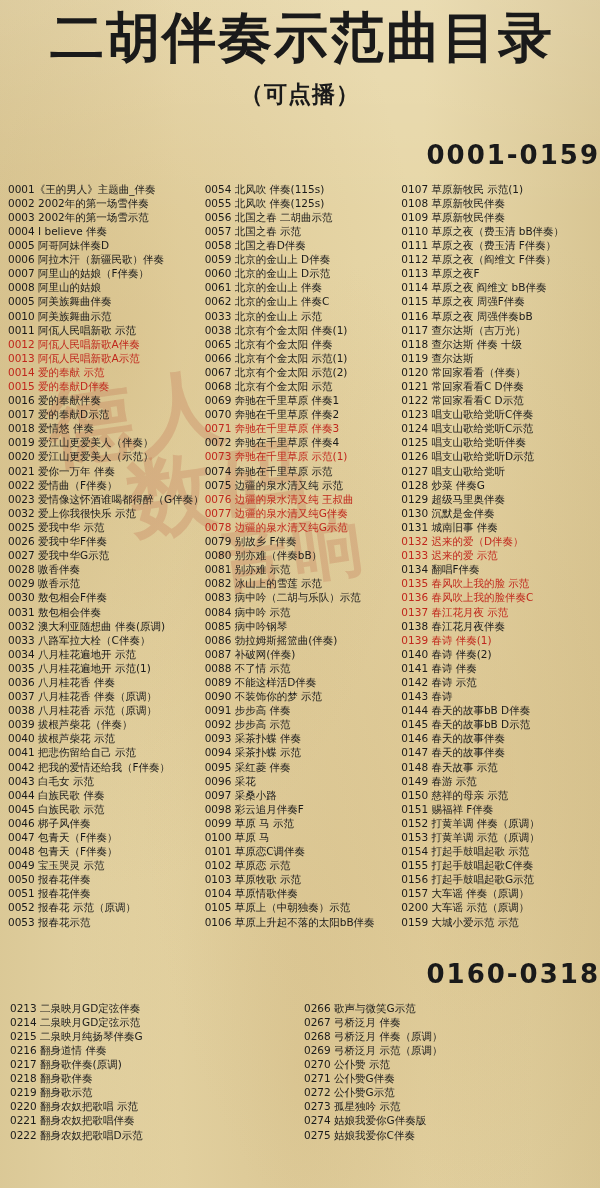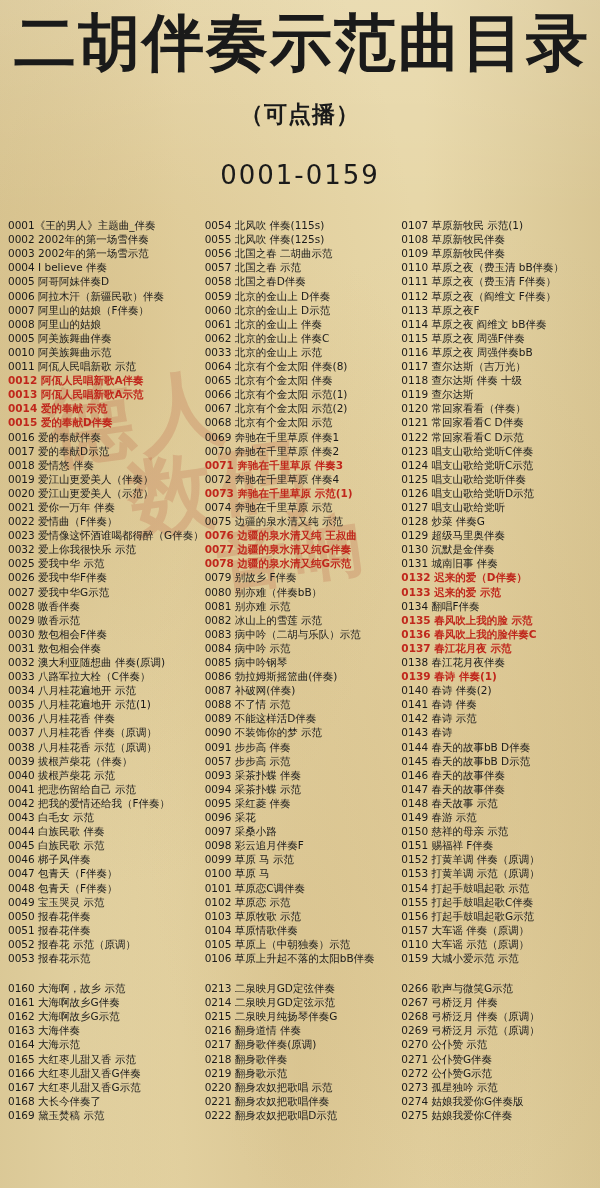--- a/index.html
+++ b/index.html
@@ -46,72 +46,71 @@
     letter-spacing:6px;
     pointer-events:none;
     font-family:"DejaVu Sans","Liberation Sans",sans-serif;
   }
   .watermark span{display:block;}
   .wm2{margin-left:70px;}
   .wm3{margin-left:150px;font-size:70px;}
 
   .title{
     text-align:center;
-    font-size:62px;
+    font-size:54px;
     font-weight:bold;
     letter-spacing:2px;
     line-height:1.05;
     padding:10px 0 0 4px;
     position:relative;
     z-index:2;
     white-space:nowrap;
   }
   .subtitle{
     text-align:center;
     font-size:23px;
     font-weight:bold;
-    margin-top:24px;
+    margin-top:12px;
     letter-spacing:1px;
     position:relative;
     z-index:2;
   }
   .section-head{
-    text-align:center;
+    text-align:right;
     font-size:26px;
-    font-weight:normal;
+    font-weight:bold;
     letter-spacing:2px;
     margin:30px 0 12px 0;
     position:relative;
     z-index:2;
   }
   .cols{
     display:flex;
     gap:0px;
     padding:0 6px;
     position:relative;
     z-index:2;
     align-items:flex-start;
   }
   .col{
     flex:1 1 33.33%;
     min-width:0;
-    margin-top:16px;
   }
   .col.c1{padding-left:2px;}
   .col.c2{padding-left:4px;}
   .col.c3{padding-left:4px;}
   .row{
     font-size:10.5px;
     line-height:14.1px;
     white-space:nowrap;
     overflow:hidden;
     text-overflow:clip;
     letter-spacing:0px;
   }
-  .row.red{color:#c0271c;font-weight:bold;}
+  .row.red{color:#c0271c;}
 </style>
 </head>
 <body>
 
 <div class="page">
 
   <div class="watermark">
     <span class="wm1">德人</span>
     <span class="wm2">数码</span>
     <span class="wm3">音响</span>
@@ -181,21 +180,21 @@
         <div class="row">0054 北风吹 伴奏(115s)</div>
         <div class="row">0055 北风吹 伴奏(125s)</div>
         <div class="row">0056 北国之春 二胡曲示范</div>
         <div class="row">0057 北国之春 示范</div>
         <div class="row">0058 北国之春D伴奏</div>
         <div class="row">0059 北京的金山上 D伴奏</div>
         <div class="row">0060 北京的金山上 D示范</div>
         <div class="row">0061 北京的金山上 伴奏</div>
         <div class="row">0062 北京的金山上 伴奏C</div>
         <div class="row">0033 北京的金山上 示范</div>
-        <div class="row">0064 北京有个金太阳 伴奏(8)</div>
+        <div class="row">0038 北京有个金太阳 伴奏(1)</div>
         <div class="row">0065 北京有个金太阳 伴奏</div>
         <div class="row">0066 北京有个金太阳 示范(1)</div>
         <div class="row">0067 北京有个金太阳 示范(2)</div>
         <div class="row">0068 北京有个金太阳 示范</div>
         <div class="row">0069 奔驰在千里草原 伴奏1</div>
         <div class="row">0070 奔驰在千里草原 伴奏2</div>
         <div class="row red">0071 奔驰在千里草原 伴奏3</div>
         <div class="row">0072 奔驰在千里草原 伴奏4</div>
         <div class="row red">0073 奔驰在千里草原 示范(1)</div>
         <div class="row">0074 奔驰在千里草原 示范</div>
@@ -209,21 +208,21 @@
         <div class="row">0082 冰山上的雪莲 示范</div>
         <div class="row">0083 病中吟（二胡与乐队）示范</div>
         <div class="row">0084 病中吟 示范</div>
         <div class="row">0085 病中吟钢琴</div>
         <div class="row">0086 勃拉姆斯摇篮曲(伴奏)</div>
         <div class="row">0087 补破网(伴奏)</div>
         <div class="row">0088 不了情 示范</div>
         <div class="row">0089 不能这样活D伴奏</div>
         <div class="row">0090 不装饰你的梦 示范</div>
         <div class="row">0091 步步高 伴奏</div>
-        <div class="row">0057 步步高 示范</div>
+        <div class="row">0092 步步高 示范</div>
         <div class="row">0093 采茶扑蝶 伴奏</div>
         <div class="row">0094 采茶扑蝶 示范</div>
         <div class="row">0095 采红菱 伴奏</div>
         <div class="row">0096 采花</div>
         <div class="row">0097 采桑小路</div>
         <div class="row">0098 彩云追月伴奏F</div>
         <div class="row">0099 草原 马 示范</div>
         <div class="row">0100 草原 马</div>
         <div class="row">0101 草原恋C调伴奏</div>
         <div class="row">0102 草原恋 示范</div>
@@ -277,38 +276,27 @@
         <div class="row">0148 春天故事 示范</div>
         <div class="row">0149 春游 示范</div>
         <div class="row">0150 慈祥的母亲 示范</div>
         <div class="row">0151 赐福祥 F伴奏</div>
         <div class="row">0152 打黄羊调 伴奏（原调）</div>
         <div class="row">0153 打黄羊调 示范（原调）</div>
         <div class="row">0154 打起手鼓唱起歌 示范</div>
         <div class="row">0155 打起手鼓唱起歌C伴奏</div>
         <div class="row">0156 打起手鼓唱起歌G示范</div>
         <div class="row">0157 大车谣 伴奏（原调）</div>
-        <div class="row">0110 大车谣 示范（原调）</div>
+        <div class="row">0200 大车谣 示范（原调）</div>
         <div class="row">0159 大城小爱示范 示范</div>
       </div>
   </div>
 
+  <div class="section-head">0160-0318</div>
   <div class="cols">
-    <div class="col c1">
-        <div class="row">0160 大海啊，故乡 示范</div>
-        <div class="row">0161 大海啊故乡G伴奏</div>
-        <div class="row">0162 大海啊故乡G示范</div>
-        <div class="row">0163 大海伴奏</div>
-        <div class="row">0164 大海示范</div>
-        <div class="row">0165 大红枣儿甜又香 示范</div>
-        <div class="row">0166 大红枣儿甜又香G伴奏</div>
-        <div class="row">0167 大红枣儿甜又香G示范</div>
-        <div class="row">0168 大长今伴奏了</div>
-        <div class="row">0169 黛玉焚稿 示范</div>
-      </div>
     <div class="col c2">
         <div class="row">0213 二泉映月GD定弦伴奏</div>
         <div class="row">0214 二泉映月GD定弦示范</div>
         <div class="row">0215 二泉映月纯扬琴伴奏G</div>
         <div class="row">0216 翻身道情 伴奏</div>
         <div class="row">0217 翻身歌伴奏(原调)</div>
         <div class="row">0218 翻身歌伴奏</div>
         <div class="row">0219 翻身歌示范</div>
         <div class="row">0220 翻身农奴把歌唱 示范</div>
         <div class="row">0221 翻身农奴把歌唱伴奏</div>

